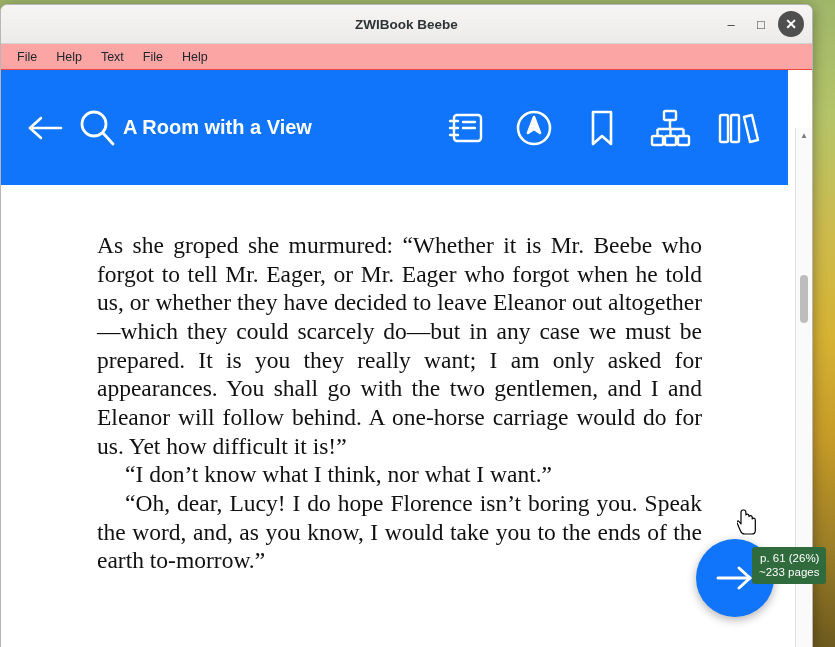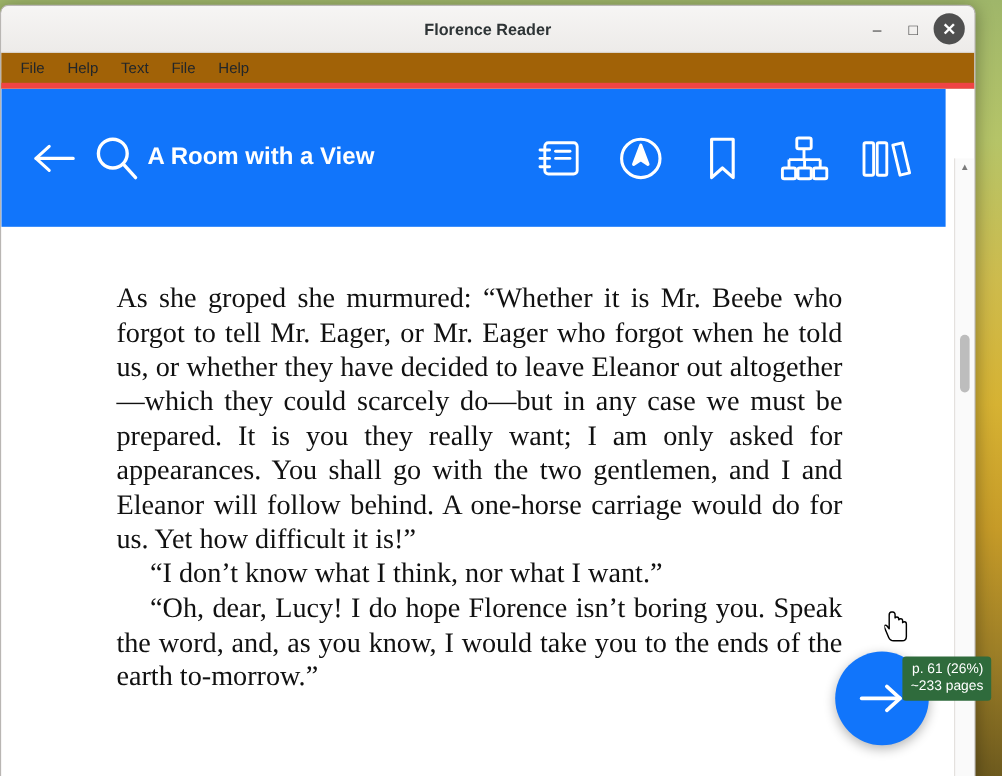--- a/index.html
+++ b/index.html
@@ -86,22 +86,22 @@
   .win-btn.close {
     background: #4f4f4f;
     color: #ffffff;
     font-size: 14px;
     font-weight: bold;
   }
 
   
   #menubar {
     height: 25px;
-    background: #a16207;
-    border-bottom: 5px solid #ef4444;
+    background: #fca5a5;
+    border-bottom: 1px solid #ef4444;
     display: flex;
     align-items: center;
     padding-left: 8px;
     gap: 3px;
   }
   .menu-item {
     font-size: 12.5px;
     color: #22262a;
     padding: 3px 8px;
     border-radius: 3px;
@@ -255,21 +255,21 @@
   }
 </style>
 </head>
 <body>
 
 <div id="desktop"></div>
 
 <div id="window">
 
   <div id="titlebar">
-    <div id="title-text">Florence Reader</div>
+    <div id="title-text">ZWIBook Beebe</div>
     <div class="win-controls">
       <div class="win-btn">–</div>
       <div class="win-btn">□</div>
       <div class="win-btn close">✕</div>
     </div>
   </div>
 
   <div id="menubar">
     <div class="menu-item">File</div>
     <div class="menu-item">Help</div>

